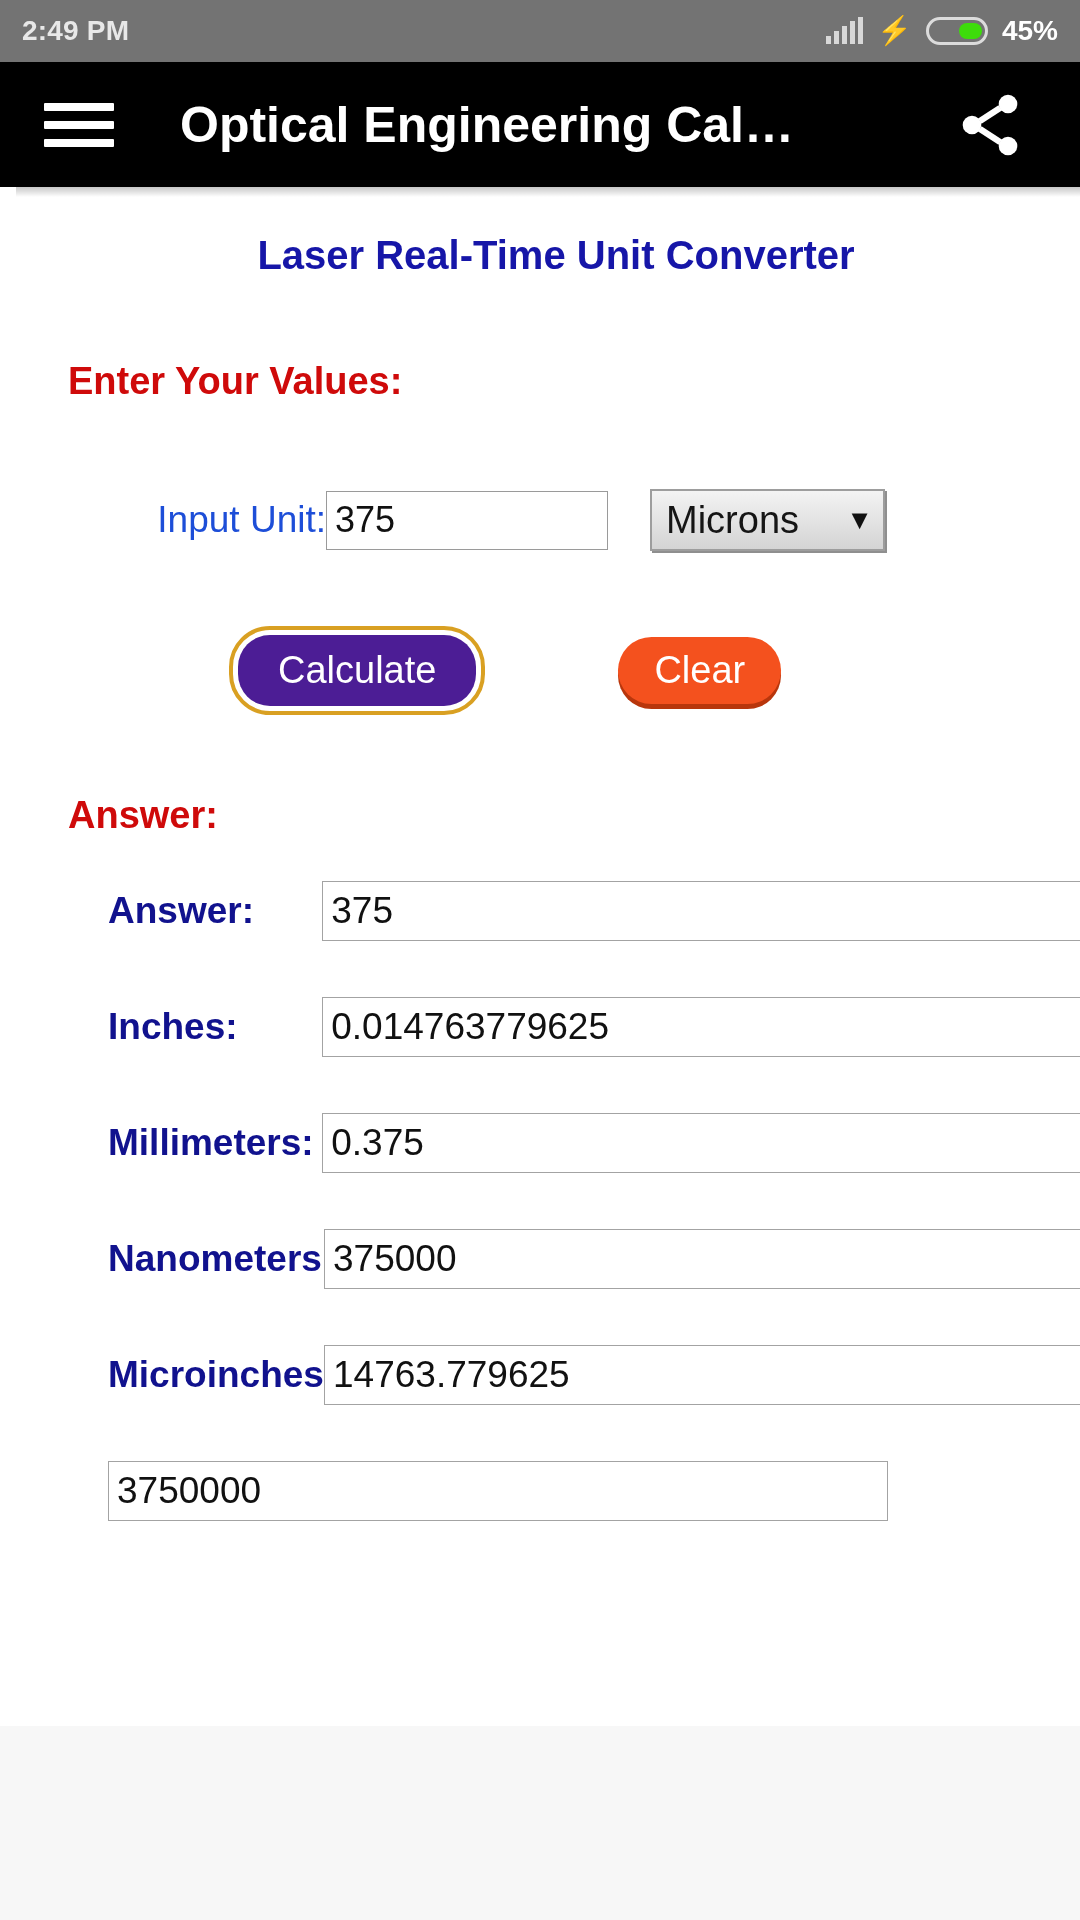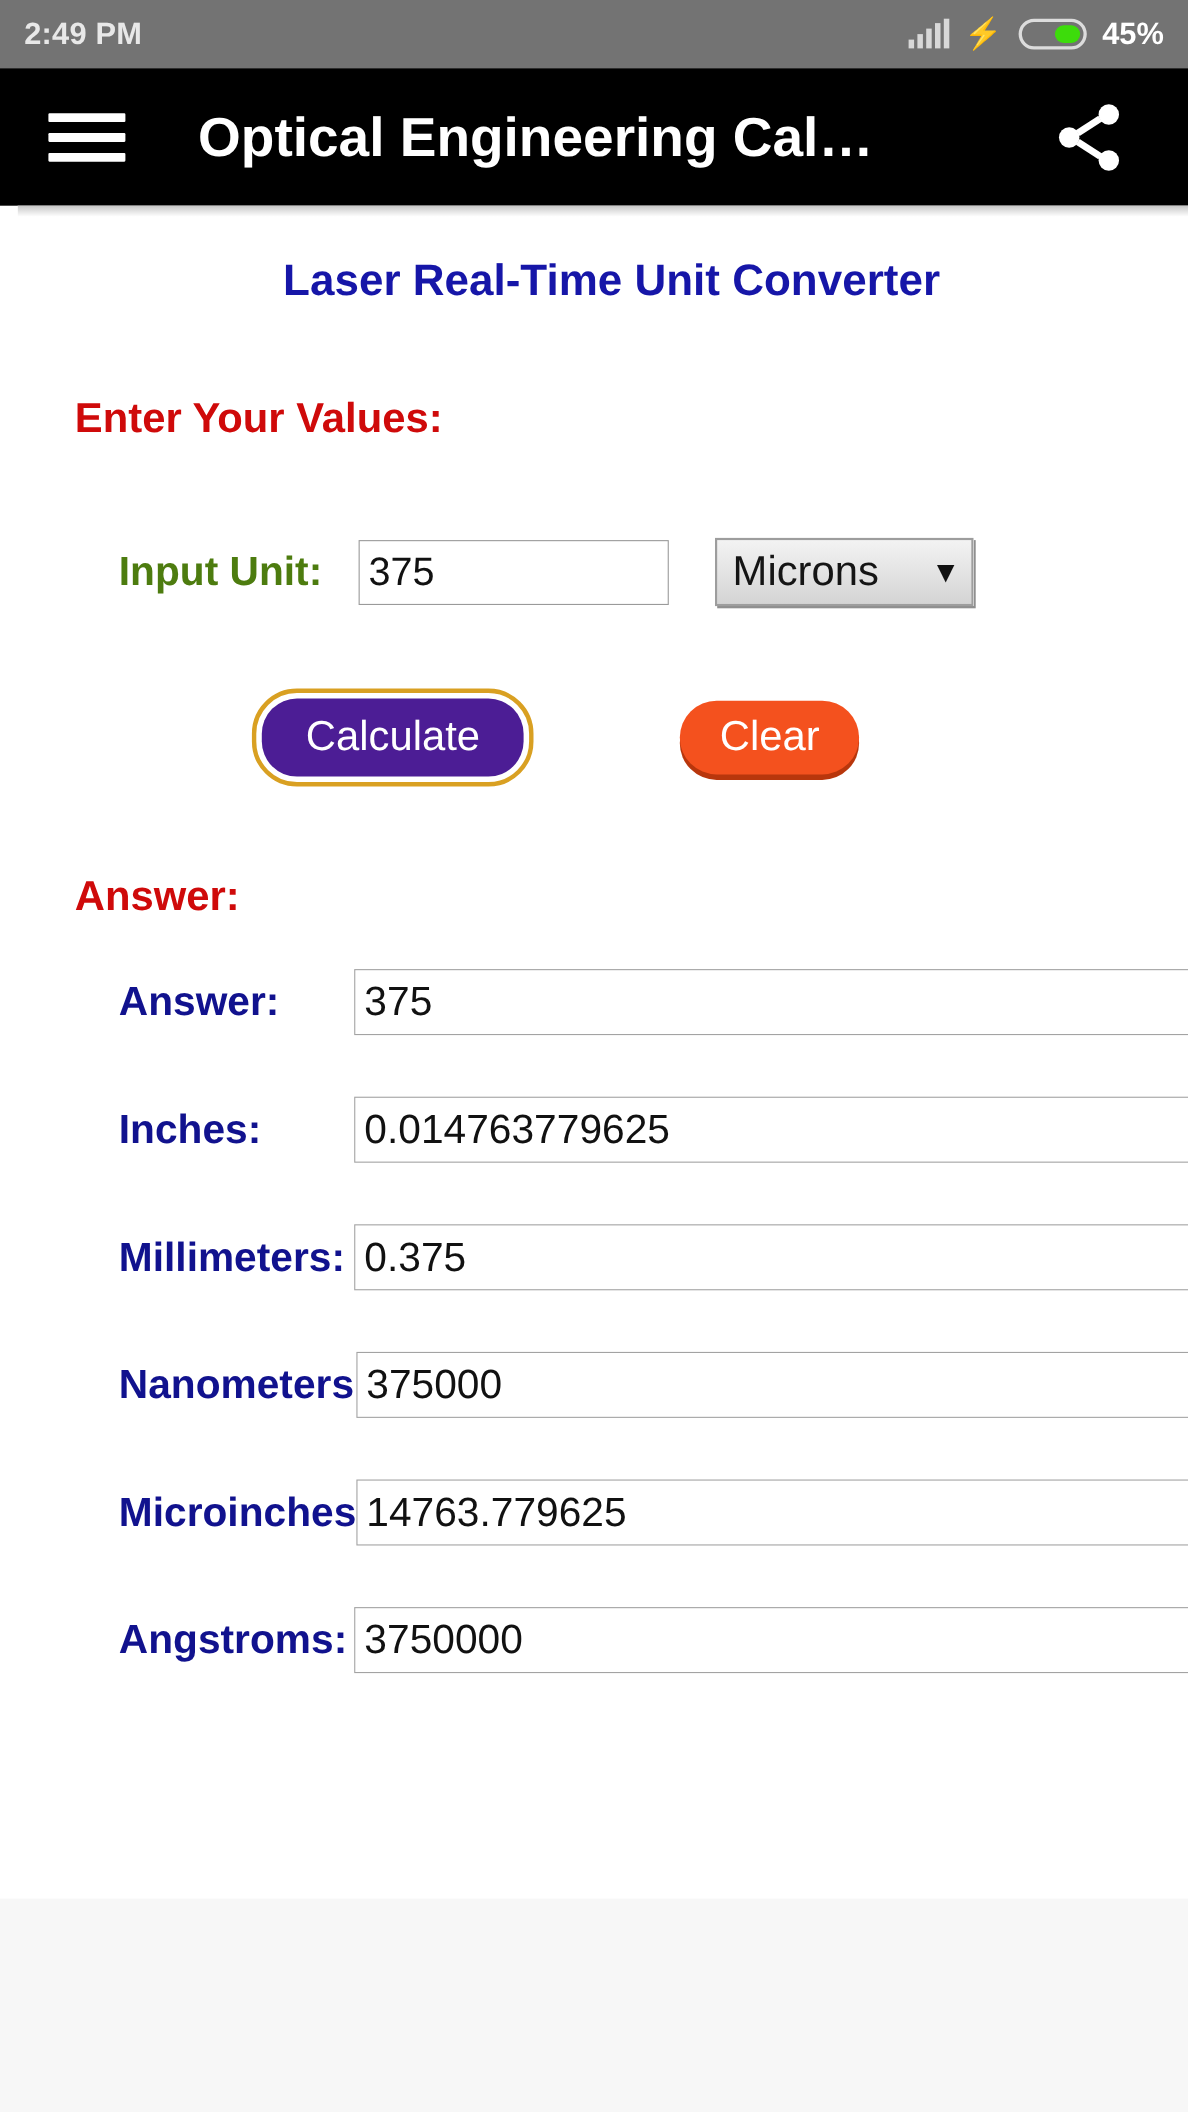--- a/index.html
+++ b/index.html
@@ -97,22 +97,23 @@
   .section-enter{ margin-top:82px; }
   .section-answer{ margin-top:88px; }
 
   
   .input-row{
     display:flex; align-items:center;
     margin-top:86px;
     padding-left:92px;
   }
   .input-label{
-    color:#4d7c0f; font-size:37px; font-weight:bold;
+    color:#1d4ed8; font-size:37px; font-weight:normal;
     width:218px;
+    text-align:right;
   }
   .text-input{
     width:282px; height:59px;
     border:1px solid #9a9a9a;
     background:#ffffff;
     font-family:"Liberation Sans", sans-serif;
     font-size:36px; color:#111111;
     padding:0 8px;
     outline:none;
   }
@@ -269,20 +270,19 @@
       <div class="result-label">Nanometers:</div>
       <input class="result-input" type="text" readonly="" value="375000" style="">
     </div>
 
     <div class="result-row">
       <div class="result-label">Microinches:</div>
       <input class="result-input" type="text" readonly="" value="14763.779625" style="">
     </div>
 
     <div class="result-row">
-      <div class="result-label">Angstroms:</div>
       <input class="result-input" type="text" readonly="" value="3750000" style="">
     </div>
 
   </div>
 </div>
 
 <div class="bottom-pane"></div>
 
 </body></html>

